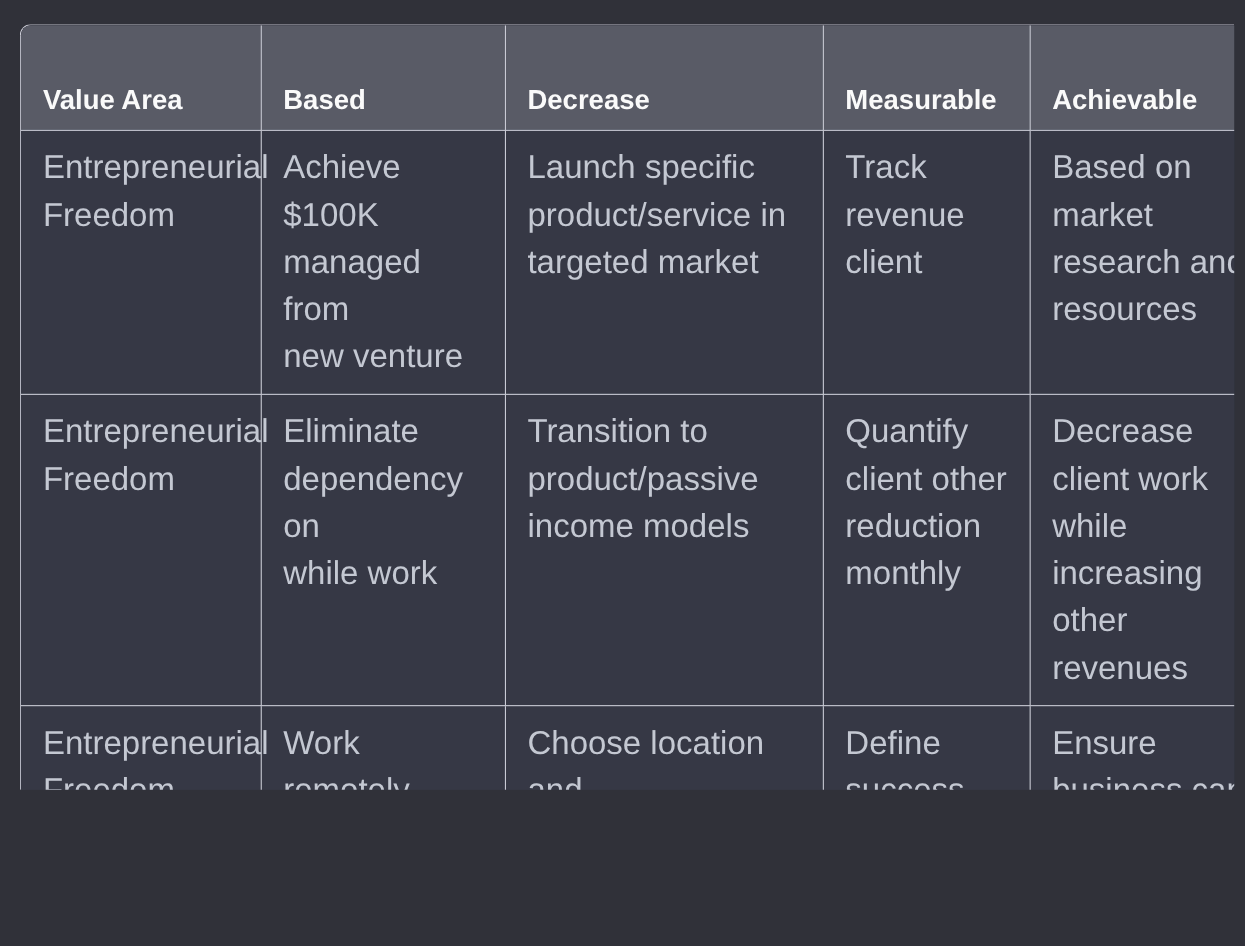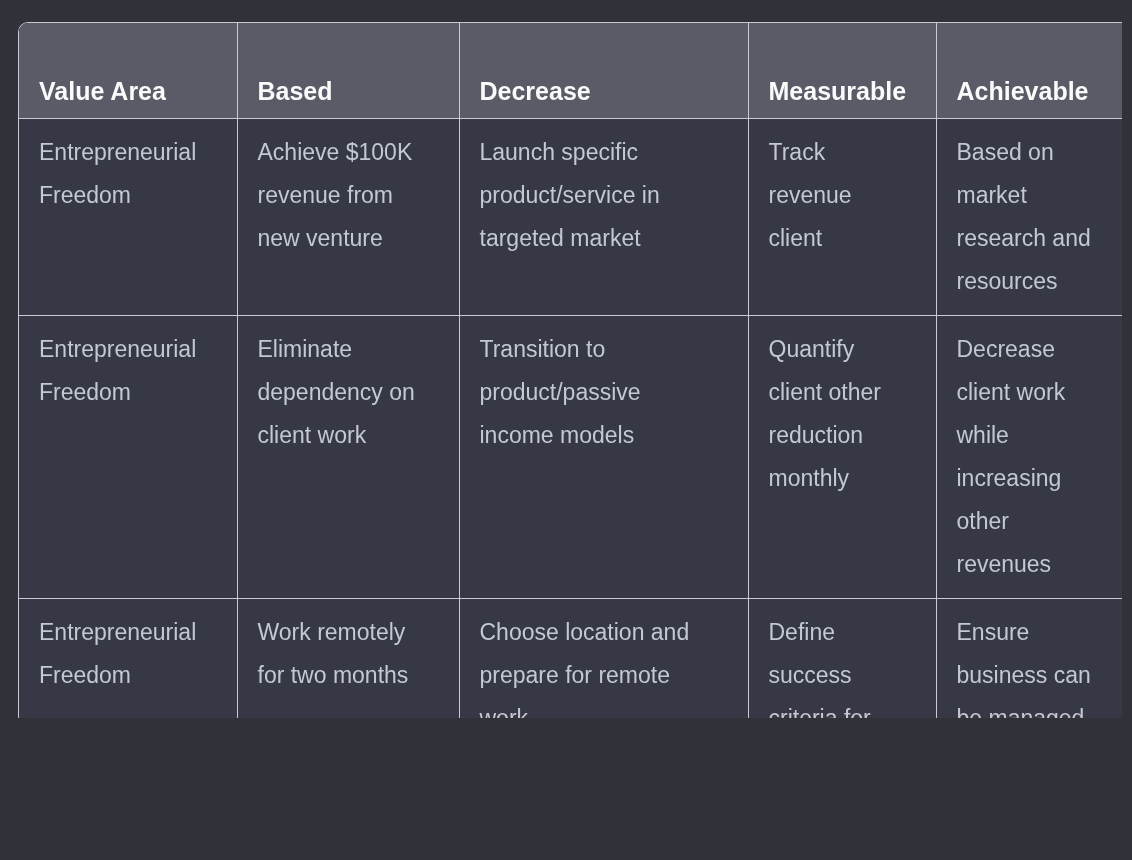--- a/index.html
+++ b/index.html
@@ -50,21 +50,21 @@
     font-size: 25px;
     font-weight: 700;
     vertical-align: bottom;
     padding: 0 20px 12px 20px;
     height: 95px;
     line-height: 1.2;
   }
   .goals td {
     background: var(--cell-bg);
     color: var(--body-text);
-    font-size: 23px;
+    font-size: 30px;
     line-height: 43px;
     font-weight: 400;
     vertical-align: top;
     padding: 12px 20px;
     white-space: pre-line;   
   }
   tr.row-1 { height: 192px; }
   tr.row-2 { height: 271px; }
   tr.row-3 { height: 430px; }  
 </style>
@@ -88,39 +88,39 @@
           <th>Decrease</th>
           <th>Measurable</th>
           <th>Achievable</th>
         </tr>
       </thead>
       <tbody>
         <tr class="row-1">
           <td>Entrepreneurial
 Freedom</td>
           <td>Achieve $100K
-revenue from
+managed from
 new venture</td>
           <td>Launch specific
 product/service in
 targeted market</td>
           <td>Track
 revenue
 client</td>
           <td>Based on
 market
 research and
 resources</td>
         </tr>
         <tr class="row-2">
           <td>Entrepreneurial
 Freedom</td>
           <td>Eliminate
 dependency on
-client work</td>
+while work</td>
           <td>Transition to
 product/passive
 income models</td>
           <td>Quantify
 client other
 reduction
 monthly</td>
           <td>Decrease
 client work
 while

